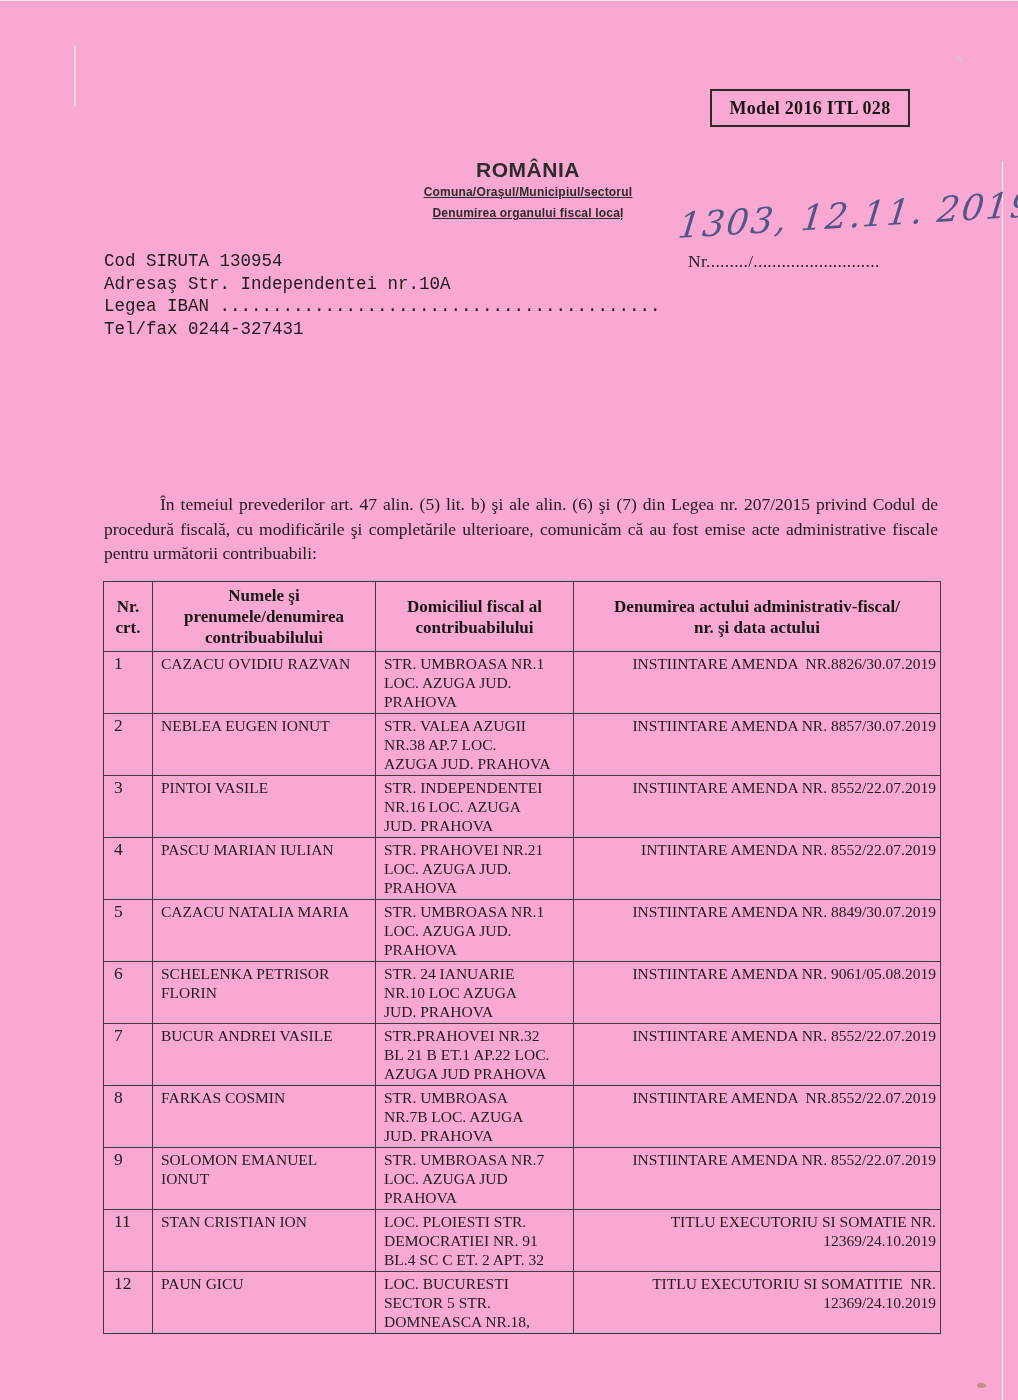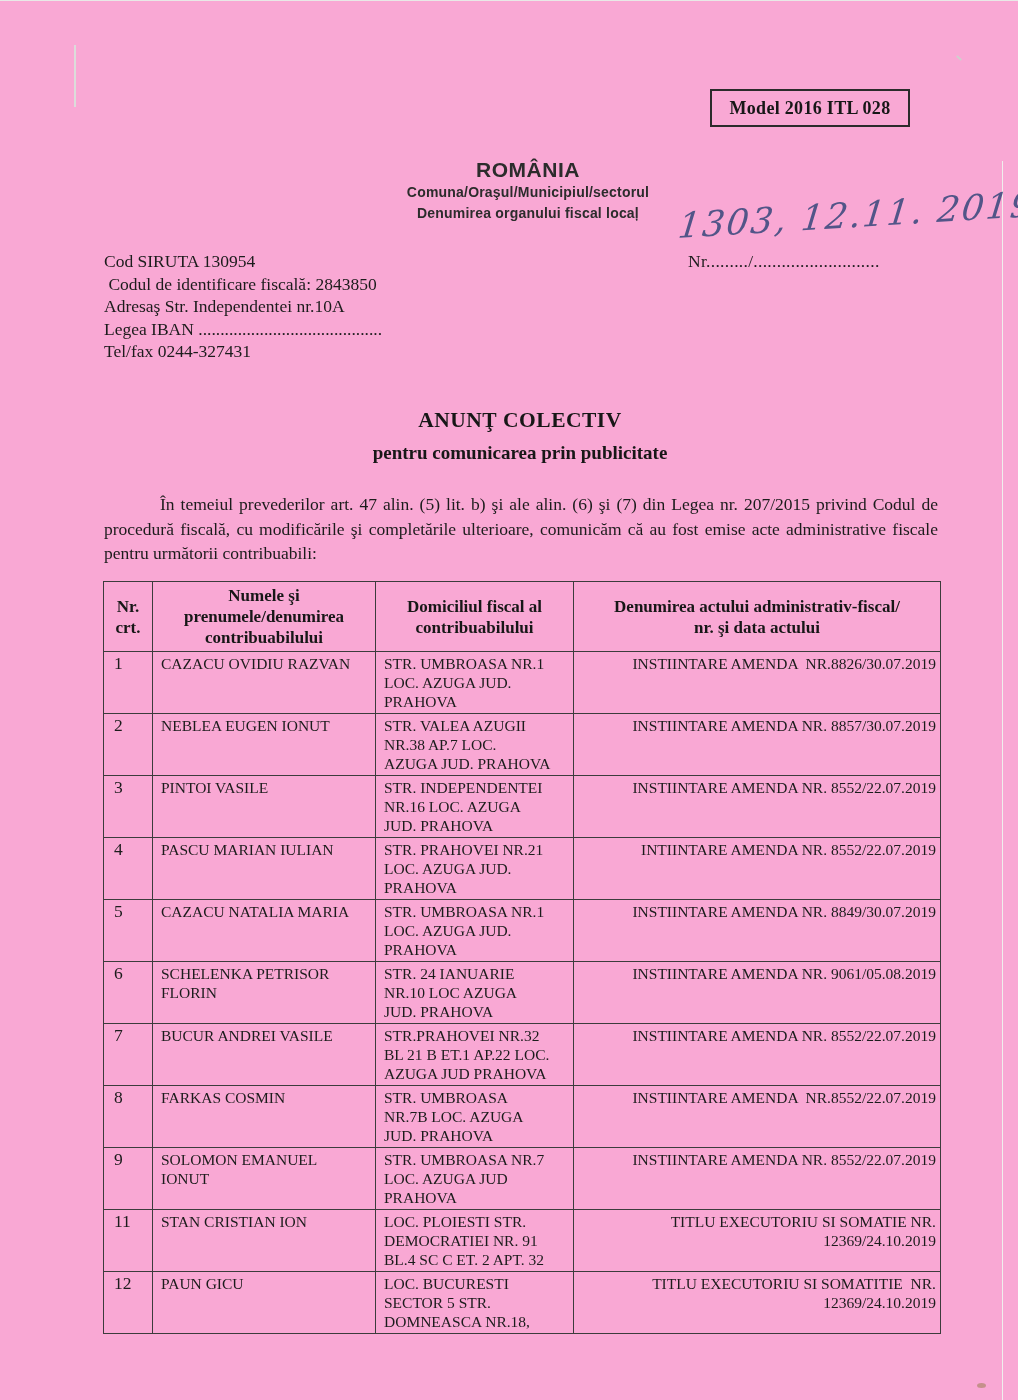--- a/index.html
+++ b/index.html
@@ -20,25 +20,25 @@
     font-weight:bold;font-size:18px;letter-spacing:.3px;
     color:#171717;
   }
   .header-center{
     position:absolute;top:157px;left:111px;width:834px;
     text-align:center;
     font-family:"Liberation Sans","DejaVu Sans",sans-serif;
     font-weight:bold;color:#2c2c2c;
   }
   .country{font-size:21px;letter-spacing:.5px;line-height:24px;}
-  .header-sub{font-size:14px;line-height:21px;letter-spacing:.2px;}
+  .header-sub{font-size:12px;line-height:21px;letter-spacing:.2px;text-decoration:underline;}
   
   .info-block{
     position:absolute;top:249px;left:104px;
-    font-size:17.5px;line-height:22.5px;color:#1c1c1c;
+    font-size:17.5px;line-height:22.5px;color:#1c1c1c;font-family:Liberation Mono, monospace;
   }
   .info-line{white-space:pre;}
   .nr-line{
     position:absolute;top:250px;left:688px;
     font-size:17.5px;color:#1c1c1c;letter-spacing:.3px;text-align:right;
   }
   .handwriting{
     position:absolute;top:205px;left:676px;width:290px;
     font-family:"DejaVu Serif",serif;
     font-style:italic;
@@ -107,33 +107,28 @@
   <div class="model-box">Model 2016 ITL 028</div>
 
   <div class="header-center">
     <div class="country">ROMÂNIA</div>
     <div class="header-sub">Comuna/Oraşul/Municipiul/sectorul</div>
     <div class="header-sub">Denumirea organului fiscal locaļ</div>
   </div>
 
   <div class="info-block">
     <div class="info-line">Cod SIRUTA 130954</div>
-    <div class="info-line"> Codul de identificare fiscală: 2843850</div>
     <div class="info-line">Adresaş Str. Independentei nr.10A</div>
     <div class="info-line">Legea IBAN ..........................................</div>
     <div class="info-line">Tel/fax 0244-327431</div>
   </div>
 
   <div class="nr-line">Nr........./...........................</div>
   <div class="handwriting">1303, 12.11. 2019</div>
 
-  <div class="title-block">
-    <div class="doc-title">ANUNŢ COLECTIV</div>
-    <div class="doc-subtitle">pentru comunicarea prin publicitate</div>
-  </div>
 
   <div class="paragraph">În temeiul prevederilor art. 47 alin. (5) lit. b) şi ale alin. (6) şi (7) din Legea nr. 207/2015 privind Codul de procedură fiscală, cu modificările şi completările ulterioare, comunicăm că au fost emise acte administrative fiscale pentru următorii contribuabili:</div>
 
   <table class="doc-table">
     <colgroup>
       <col style="width:49px">
       <col style="width:223px">
       <col style="width:198px">
       <col style="width:367px">
     </colgroup>

